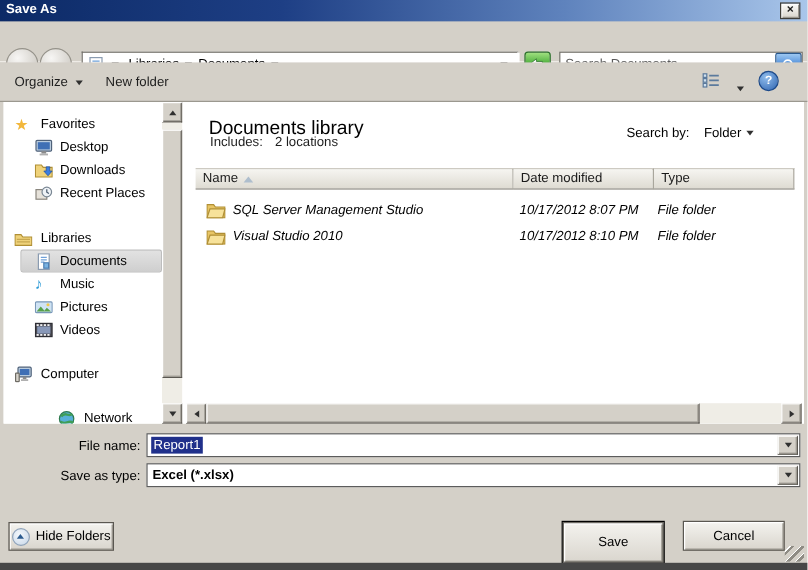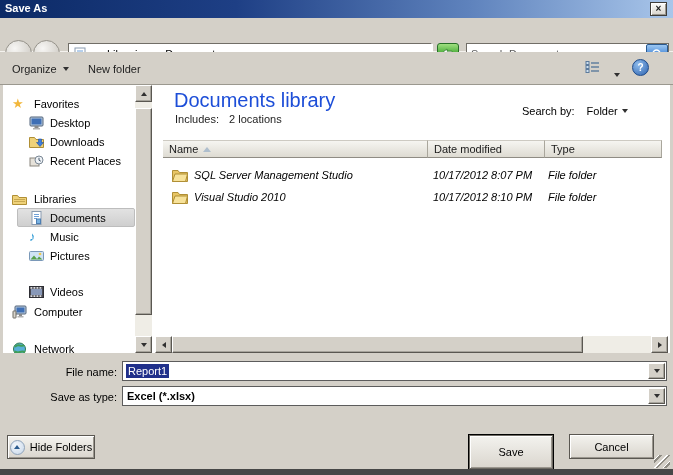--- a/index.html
+++ b/index.html
@@ -73,21 +73,21 @@
   .sb-btn { position:absolute; background:#d4d0c8; border:1px solid;
     border-color:#fff #5a5751 #5a5751 #fff; box-shadow:inset -1px -1px 0 #a7a49c;
     display:flex; align-items:center; justify-content:center; }
   .sb-thumb { position:absolute; background:#d4d0c8; border:1px solid;
     border-color:#fff #5a5751 #5a5751 #fff; box-shadow:inset -1px -1px 0 #a7a49c; }
   #v-scroll { position:absolute; left:132px; top:0; width:17px; height:268px; }
   #h-scroll { position:absolute; left:3px; top:251px; width:513px; height:17px; }
 
   
   #main { position:absolute; left:149px; top:0; width:518px; height:268px; background:#fff; }
-  #lib-title { position:absolute; left:22px; top:4px; font-size:20px; color:#1d4ed8; }
+  #lib-title { position:absolute; left:22px; top:14px; font-size:16px; color:#000000; }
   #lib-sub { position:absolute; left:23px; top:28px; color:#1e1e1e; }
   #arrange { position:absolute; left:370px; top:20px; display:flex; align-items:center; gap:4px; }
   #arrange .val { margin-left:8px; }
 
   #list-header { position:absolute; left:11px; top:55px; width:499px; height:18px; display:flex; }
   .hcell { height:18px; line-height:17px; padding-left:6px;
     background:linear-gradient(#f6f5f1,#dedbd2); border-right:1px solid #a9a69c;
     border-top:1px solid #cdcac2; border-bottom:1px solid #8f8c84; color:#1a1a1a; position:relative; }
   .hc-name { width:265px; } .hc-date { width:117px; } .hc-type { width:117px; }
   #sort-arrow { width:0; height:0; border-left:4px solid transparent; border-right:4px solid transparent;
@@ -278,21 +278,21 @@
       <div class="side-item lv1" style="top:162px; width:132px;">
         <span class="side-icon">
           <svg width="15" height="14" viewBox="0 0 15 14">
               <rect x="0.5" y="2.5" width="14" height="9" rx="1" fill="#cfe3f4" stroke="#7a98b8"></rect>
               <path d="M1.5 10.5 l3.5-4 l3 3.5 l2-2.5 l3.5 3z" fill="#57a04a"></path>
               <circle cx="11" cy="5" r="1.3" fill="#f2c84b"></circle>
             </svg>
         </span>
         <span class="lbl">Pictures</span>
       </div>
-      <div class="side-item lv1" style="top:198px; width:132px;">
+      <div class="side-item lv1" style="top:181px; width:132px;">
         <span class="side-icon">
           <svg width="15" height="14" viewBox="0 0 15 14">
               <rect x="0.5" y="1.5" width="14" height="11" fill="#4a4a52" stroke="#2e2e34"></rect>
               <rect x="2" y="4" width="11" height="6" fill="#8898b8"></rect>
               <rect x="1.5" y="2.2" width="1.8" height="1.4" fill="#fff"></rect>
               <rect x="4.5" y="2.2" width="1.8" height="1.4" fill="#fff"></rect>
               <rect x="7.5" y="2.2" width="1.8" height="1.4" fill="#fff"></rect>
               <rect x="10.5" y="2.2" width="1.8" height="1.4" fill="#fff"></rect>
               <rect x="1.5" y="10.4" width="1.8" height="1.4" fill="#fff"></rect>
               <rect x="4.5" y="10.4" width="1.8" height="1.4" fill="#fff"></rect>
@@ -309,21 +309,21 @@
               <rect x="3" y="1" width="11" height="8" rx="1" fill="#b9cbdd" stroke="#50627a"></rect>
               <rect x="4.5" y="2.5" width="8" height="5" fill="#3f6fb5"></rect>
               <rect x="7" y="9" width="3" height="2" fill="#8a8a8a"></rect>
               <rect x="5.5" y="11" width="6" height="1.5" fill="#b0b0b0"></rect>
               <rect x="1" y="6" width="3" height="7" rx="0.5" fill="#d8d4cc" stroke="#6d6a63"></rect>
             </svg>
         </span>
         <span class="lbl">Computer</span>
       </div>
 
-      <div class="side-item lv0" style="top:255px; width:132px;">
+      <div class="side-item lv0" style="top:255px; width:132px;margin-left:36px;">
         <span class="side-icon">
           <svg width="15" height="14" viewBox="0 0 15 14">
               <circle cx="7.5" cy="7" r="6" fill="#58b0d8" stroke="#2e7a4e"></circle>
               <path d="M3 5 q2-2.5 5-1.5 q3 0.8 4 -0.5" stroke="#3f9e58" stroke-width="2" fill="none"></path>
               <path d="M2.5 9.5 q3 1.5 5.5 0.5 q3-1.2 5 0.5" stroke="#3f9e58" stroke-width="2" fill="none"></path>
             </svg>
         </span>
         <span class="lbl">Network</span>
       </div>
     </div>

